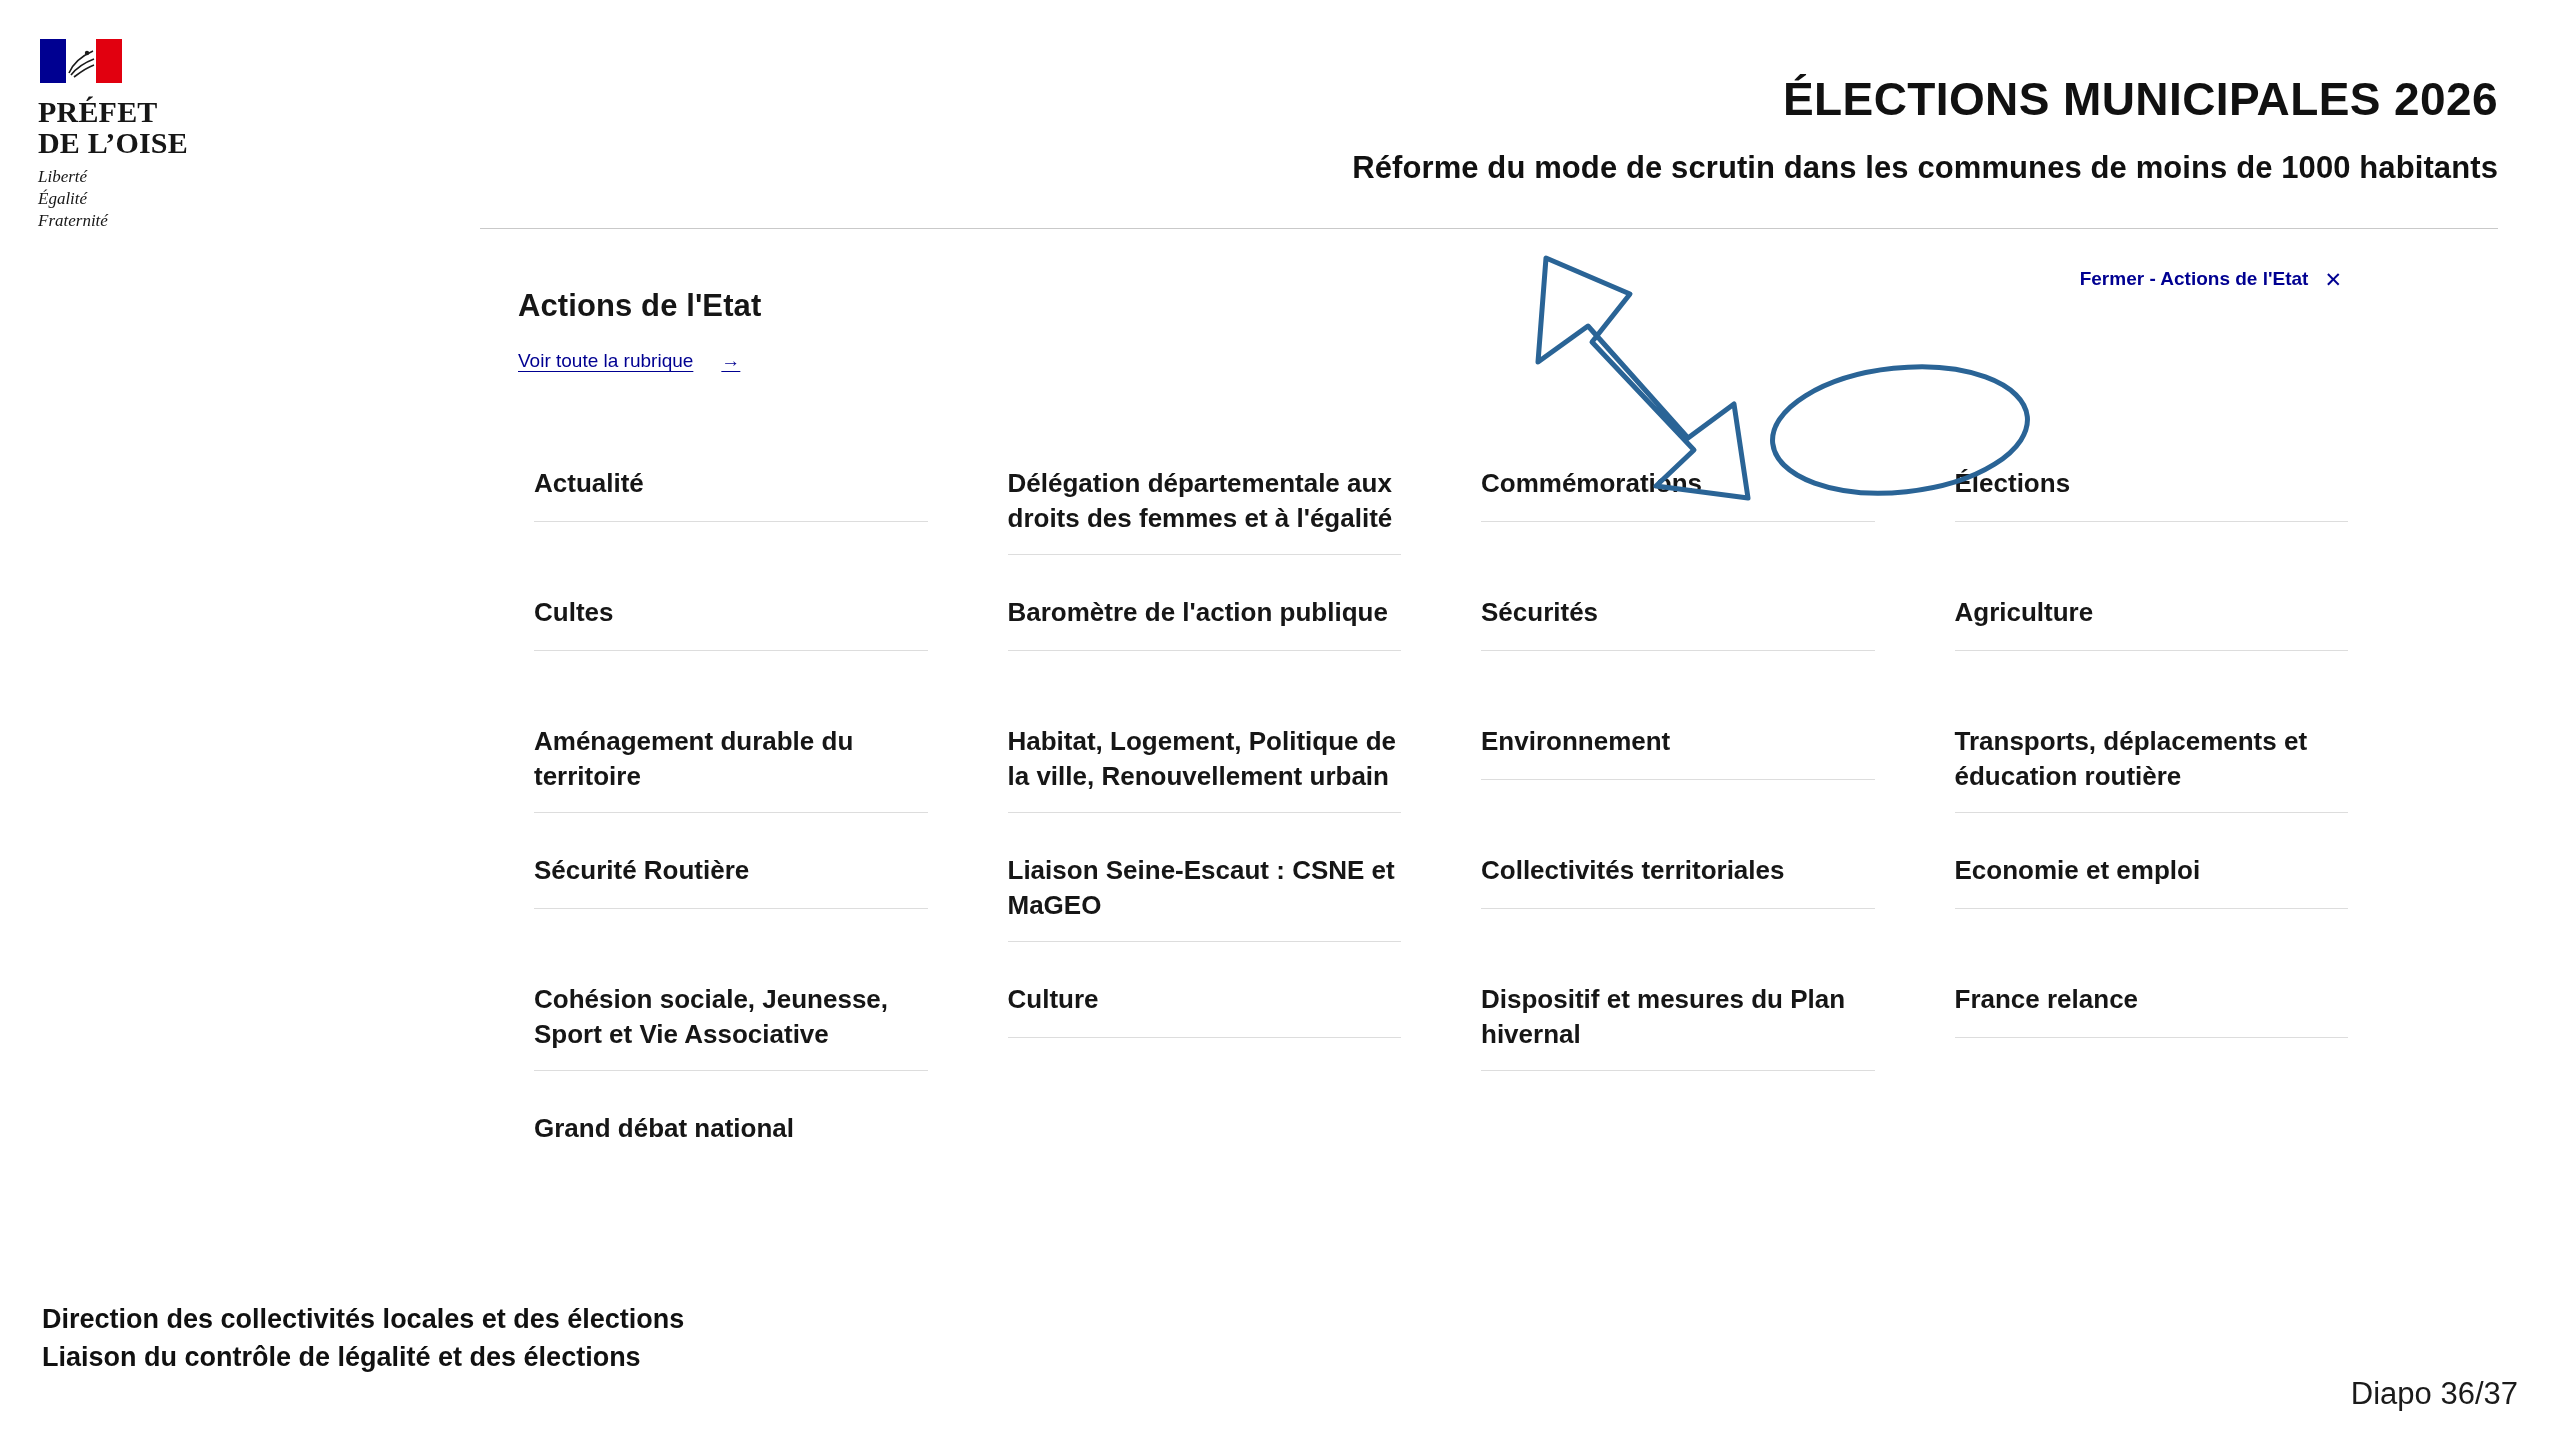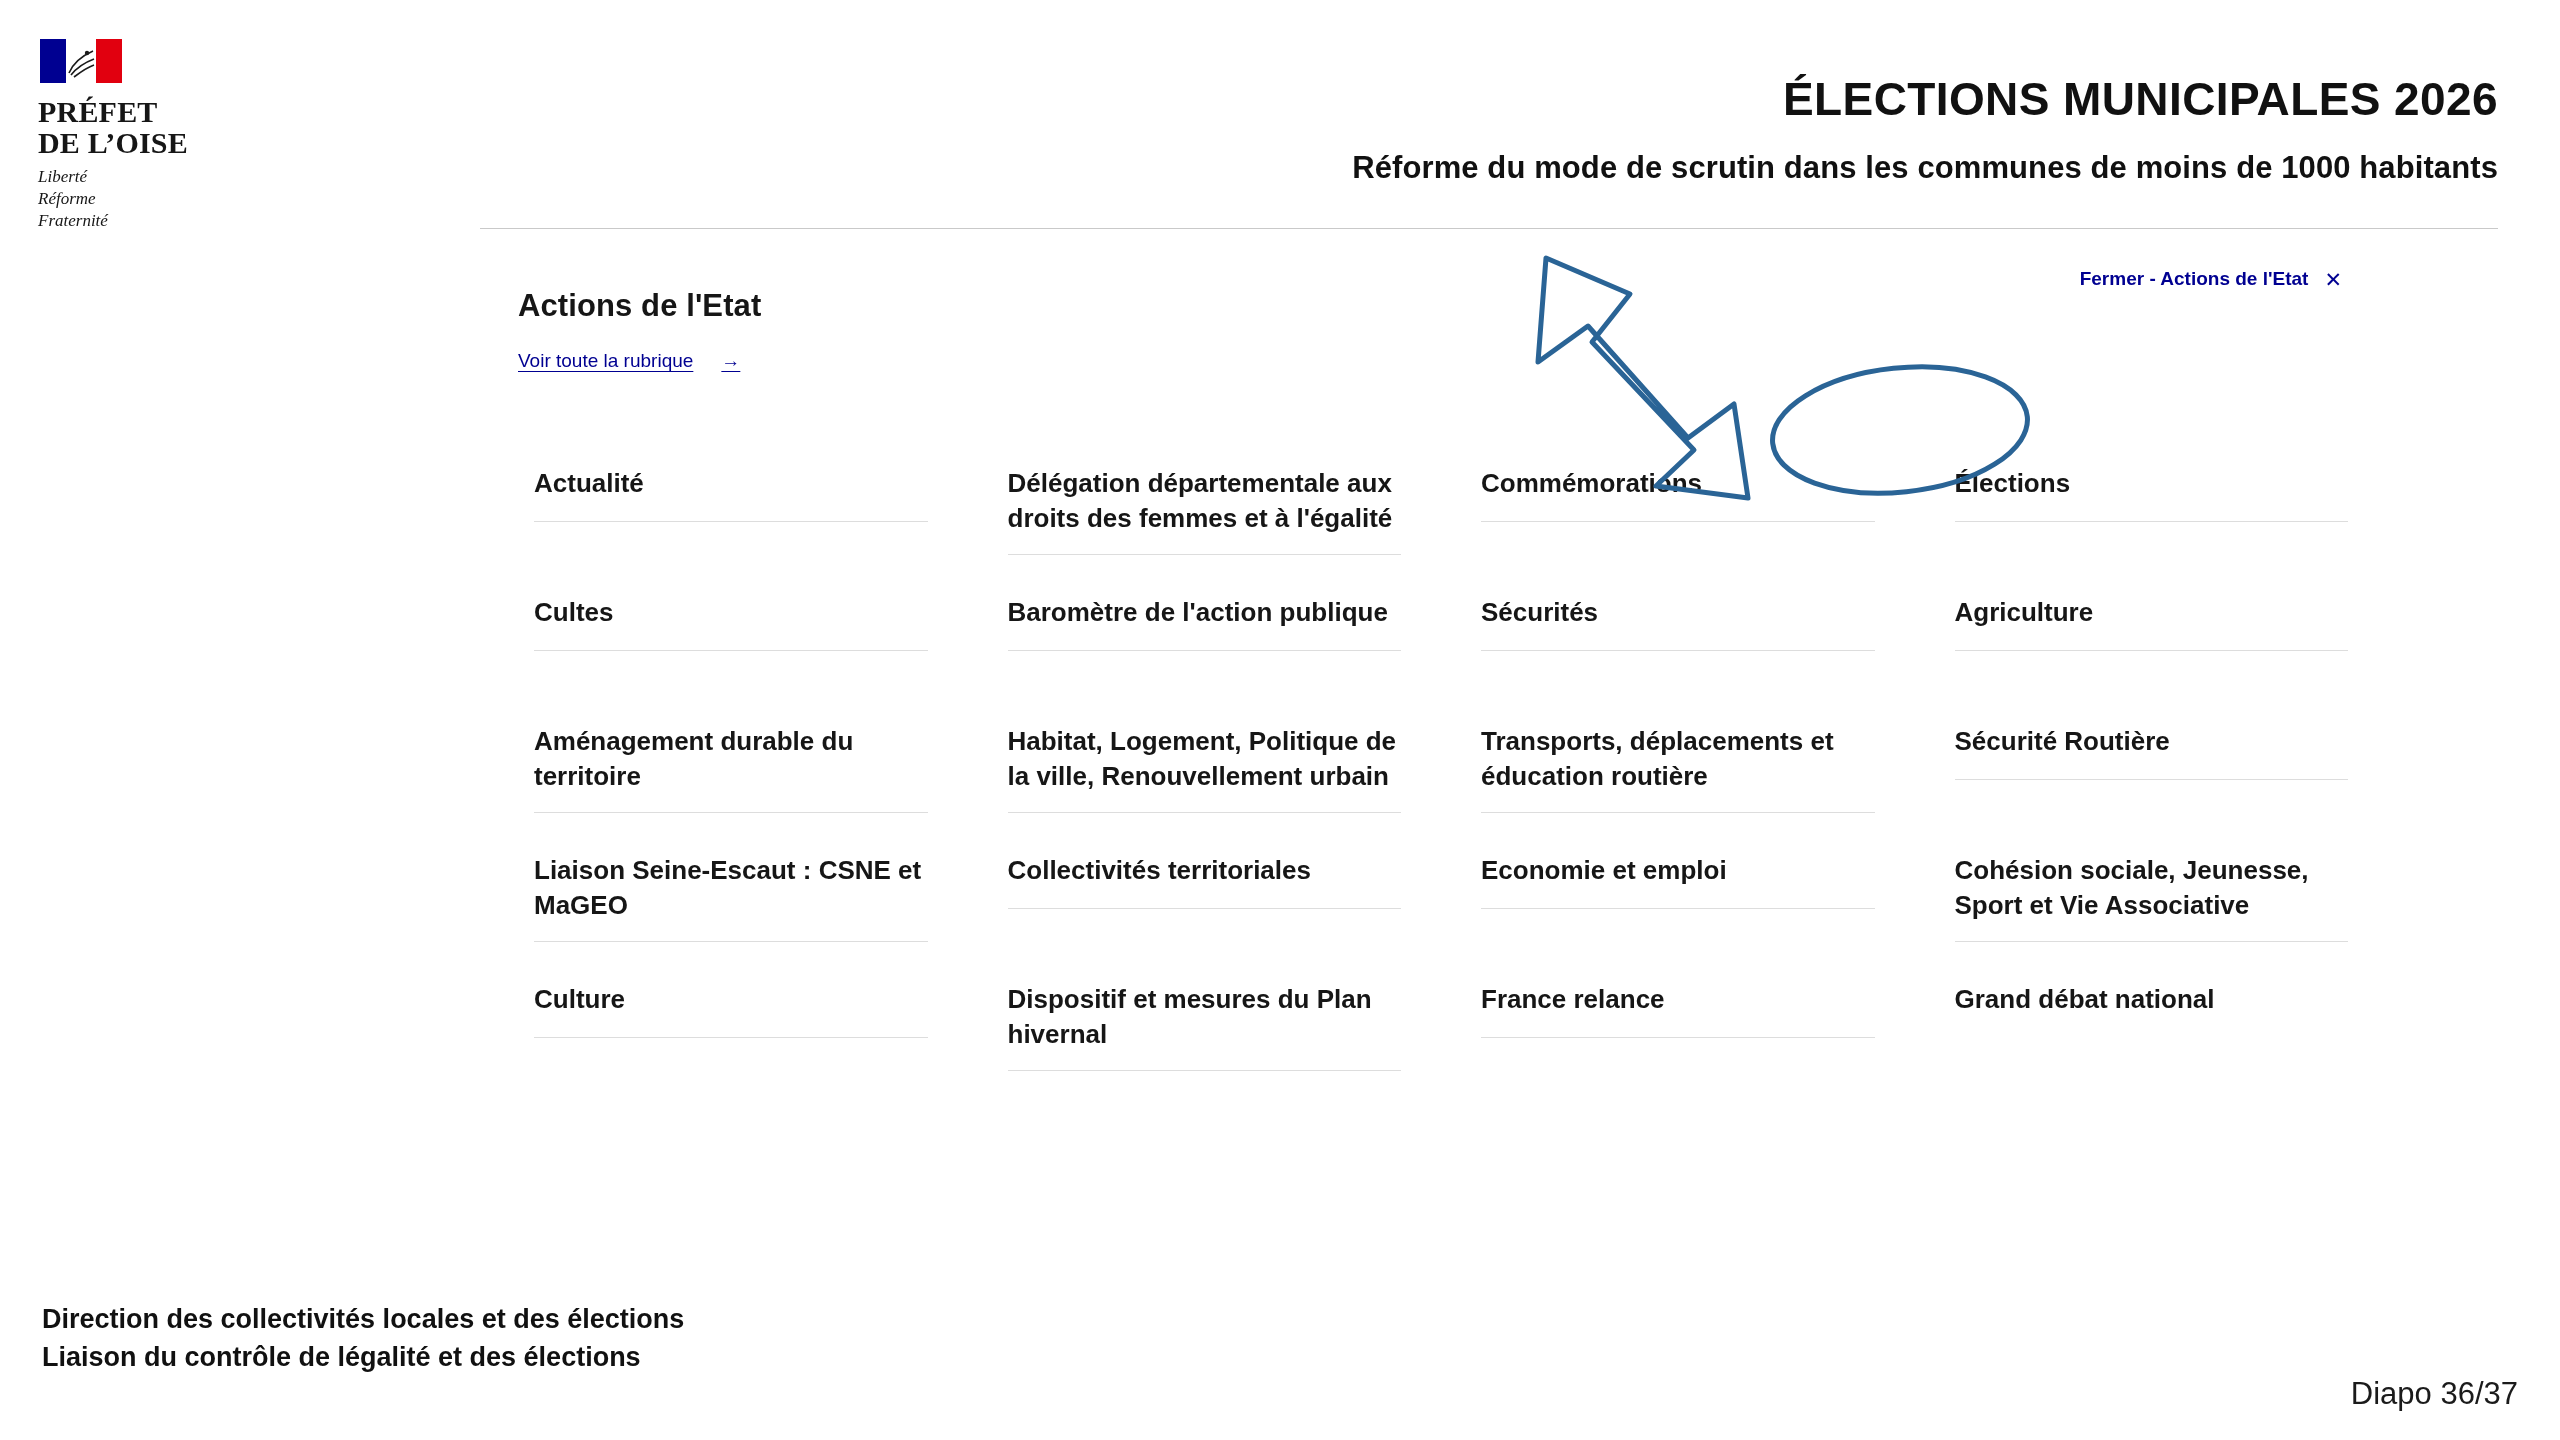--- a/index.html
+++ b/index.html
@@ -199,21 +199,21 @@
       </g>
       <circle cx="49" cy="20" r="2.2" fill="#1b1b1b"></circle>
     </svg>
   </div>
   <div class="marianne-title">
     <div>PRÉFET</div>
     <div>DE L’OISE</div>
   </div>
   <div class="marianne-devise">
     <div>Liberté</div>
-    <div>Réforme</div>
+    <div>Égalité</div>
     <div>Fraternité</div>
   </div>
 </div>
 
 <div class="slide-title">ÉLECTIONS MUNICIPALES 2026</div>
 <div class="slide-subtitle">Réforme du mode de scrutin dans les communes de moins de 1000 habitants</div>
 <div class="title-rule"></div>
 
 <div class="menu-panel">
 
@@ -254,20 +254,23 @@
       </div>
     <div class="menu-cell">
         <div class="menu-cell-inner">Agriculture</div>
       </div>
 
     <div class="menu-cell">
         <div class="menu-cell-inner">Aménagement durable du territoire</div>
       </div>
     <div class="menu-cell">
         <div class="menu-cell-inner">Habitat, Logement, Politique de la ville, Renouvellement urbain</div>
+      </div>
+    <div class="menu-cell">
+        <div class="menu-cell-inner">Environnement</div>
       </div>
     <div class="menu-cell">
         <div class="menu-cell-inner">Transports, déplacements et éducation routière</div>
       </div>
 
     <div class="menu-cell">
         <div class="menu-cell-inner">Sécurité Routière</div>
       </div>
     <div class="menu-cell">
         <div class="menu-cell-inner">Liaison Seine-Escaut : CSNE et MaGEO</div>

